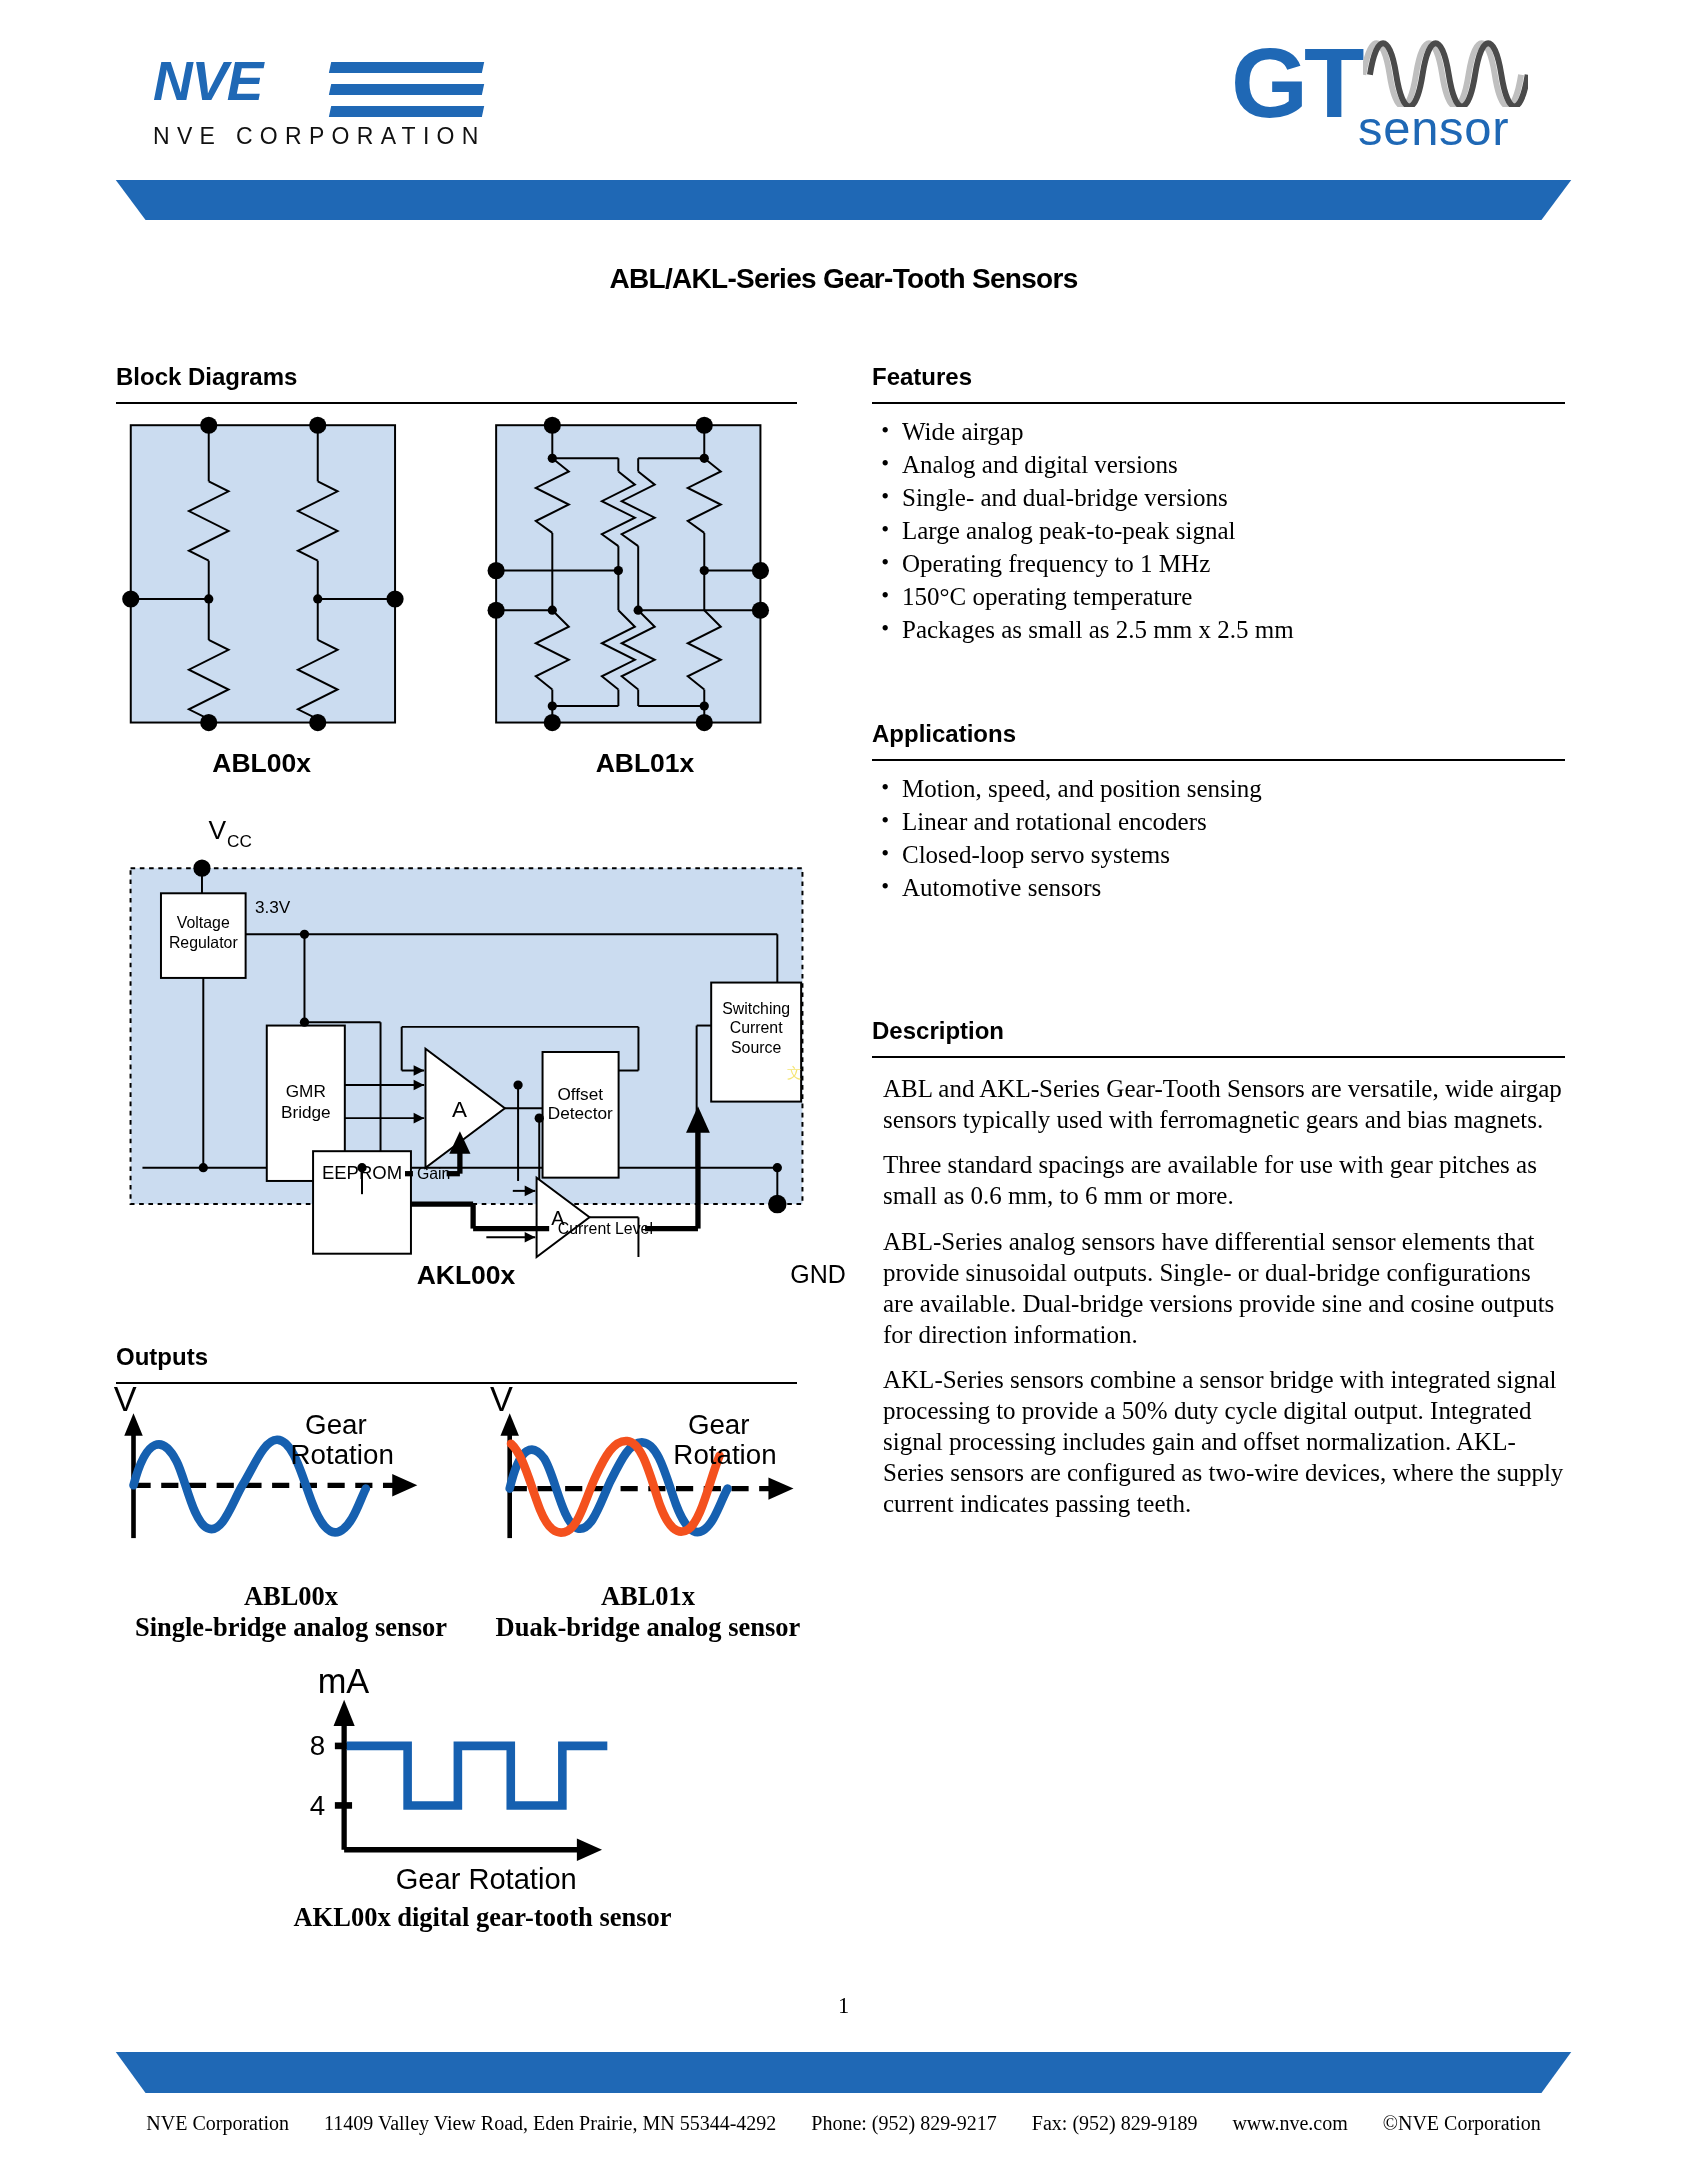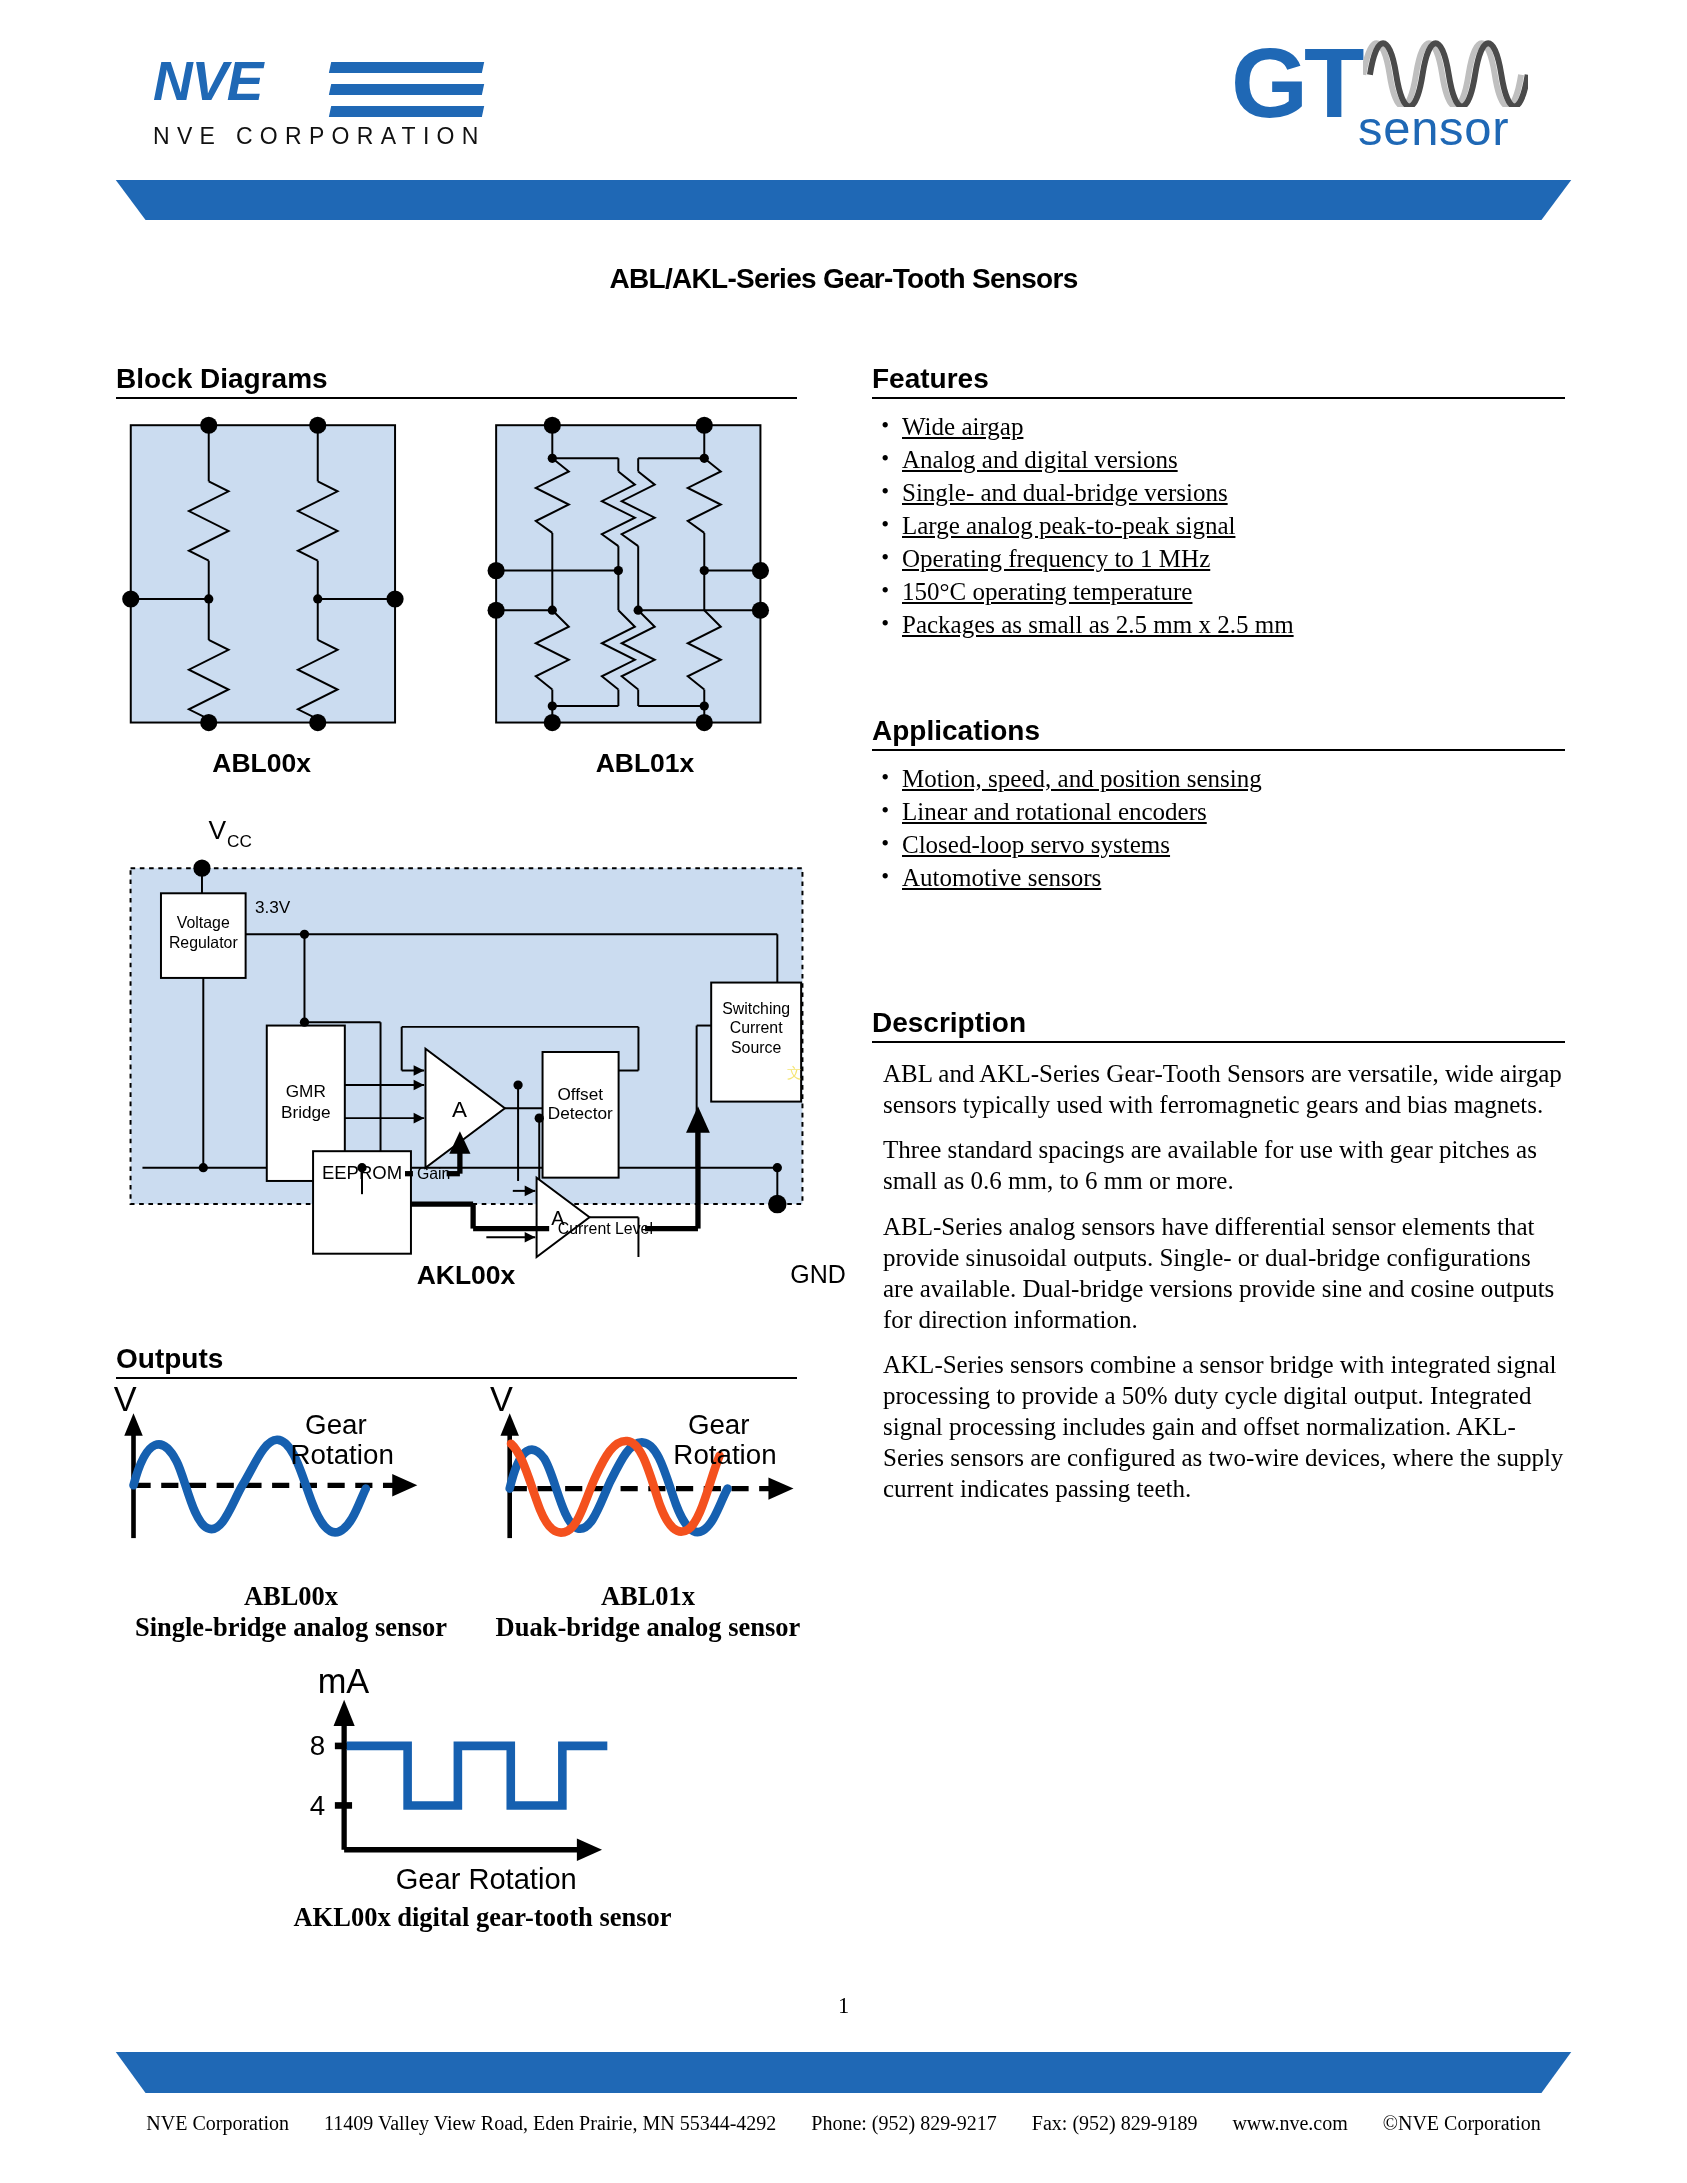--- a/index.html
+++ b/index.html
@@ -26,29 +26,29 @@
 
   .banner-top{position:absolute;left:0;top:180px;width:1687px;height:40px;}
   .banner-bot{position:absolute;left:0;top:2052px;width:1687px;height:41px;}
 
   
   .doc-title{position:absolute;left:0;top:263px;width:1687px;text-align:center;
              font-family:"Liberation Sans",sans-serif;font-weight:bold;font-size:28px;
              letter-spacing:-0.7px;}
 
   
-  .sec-head{font-family:"Liberation Sans",sans-serif;font-weight:bold;font-size:28px;
-            border-bottom:2px solid #000;padding-bottom:2px;}
+  .sec-head{font-family:"Liberation Sans",sans-serif;font-weight:bold;font-size:24px;
+            border-bottom:2px solid #000;padding-bottom:11px;}
 
   
   .colL{position:absolute;left:116px;top:363px;width:681px;}
   .colR{position:absolute;left:872px;top:363px;width:693px;}
 
   ul.bullets{list-style:none;margin:12px 0 0 0;padding:0;font-size:25px;line-height:31px;}
-  ul.bullets li{position:relative;padding-left:30px;margin-bottom:2px;text-decoration:underline;}
+  ul.bullets li{position:relative;padding-left:30px;margin-bottom:2px;}
   ul.bullets li:before{content:"\2022";position:absolute;left:9.3px;top:-1.3px;font-size:22.5px;}
 
   .para{font-size:25px;line-height:31px;margin-top:14.6px;text-align:left;margin-left:11px;}
 
   
   .bridges{position:absolute;left:116px;top:412px;width:681px;height:370px;}
   .bd-cap{font-family:"Liberation Sans",sans-serif;font-weight:bold;font-size:26.5px;text-align:center;}
   .cap-row{position:absolute;top:748px;left:116px;width:681px;}
   .cap-row .c1{position:absolute;left:6.6px;width:278px;text-align:center;}
   .cap-row .c2{position:absolute;left:390px;width:278px;text-align:center;}

